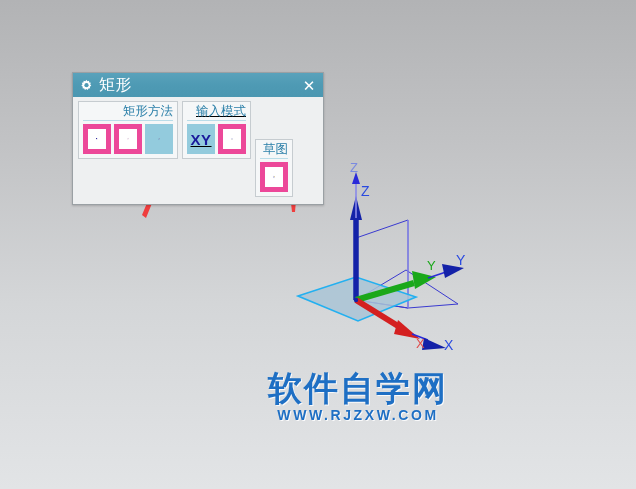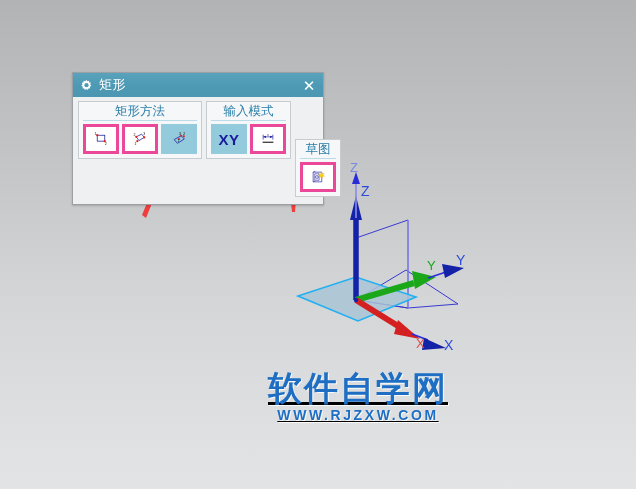--- a/index.html
+++ b/index.html
@@ -35,21 +35,21 @@
     box-sizing: border-box;
   }
   #dialog-titlebar .gear {
     width: 13px;
     height: 13px;
     flex: 0 0 auto;
     margin-right: 6px;
   }
   #dialog-title-text {
     color: #ffffff;
-    font-size: 13px;
+    font-size: 16px;
     letter-spacing: 0.5px;
     flex: 1 1 auto;
     line-height: 24px;
     white-space: nowrap;
   }
   #dialog-close {
     width: 20px;
     height: 20px;
     display: flex;
     align-items: center;
@@ -73,36 +73,36 @@
   .group {
     background: #f5f7f8;
     border: 1px solid #c6ccd0;
     padding: 1px 4px 4px 4px;
     box-sizing: border-box;
   }
   .group-label {
     color: #2a7fa8;
     font-size: 12.5px;
     line-height: 16px;
-    text-align: center;
+    text-align: right;
     white-space: nowrap;
     padding-bottom: 1px;
     border-bottom: 1px solid #b9dce8;
     margin-bottom: 3px;
   }
   .group-buttons {
     display: flex;
     gap: 3px;
     justify-content: center;
   }
 
   .tool-btn {
-    width: 36px;
+    width: 28px;
     height: 30px;
-    border: 3px solid #ec4899;
+    border: 5px solid #ec4899;
     background: #ffffff;
     box-sizing: border-box;
     display: flex;
     align-items: center;
     justify-content: center;
     cursor: pointer;
     padding: 8px;
   }
   .tool-btn.selected {
     background: #93cbdd;
@@ -133,21 +133,20 @@
   }
 
   
   #watermark {
     position: absolute;
     left: 268px;
     top: 369px;
     z-index: 20;
     text-align: center;
     user-select: none;
-    text-decoration: underline;
   }
   #watermark-cn {
     font-size: 34px;
     font-weight: bold;
     color: #1e6fc4;
     letter-spacing: 2px;
     line-height: 38px;
     text-shadow: 1px 1px 0 rgba(255,255,255,0.85);
     white-space: nowrap;
   }
@@ -276,21 +275,21 @@
             <circle cx="22" cy="8" r="2" fill="#e02020"></circle>
             <text x="10" y="18" font-family="Liberation Sans, sans-serif" font-size="6.5" fill="#111">1</text>
             <text x="13" y="6" font-family="Liberation Sans, sans-serif" font-size="6.5" fill="#111">3</text>
             <text x="21" y="5" font-family="Liberation Sans, sans-serif" font-size="6.5" fill="#111">2</text>
           </svg>
         </div>
 
       </div>
     </div>
 
-    <div class="group" style="flex:0 0 auto;">
+    <div class="group" style="flex:0 0 auto;text-decoration:underline;">
       <div class="group-label">输入模式</div>
       <div class="group-buttons">
 
         <div class="tool-btn selected">
           <span class="xy-label">XY</span>
         </div>
 
         <div class="tool-btn">
           <svg width="26" height="26" viewBox="0 0 26 26">
             <line x1="4" y1="5" x2="4" y2="14" stroke="#1a1a9c" stroke-width="1.3"></line>

